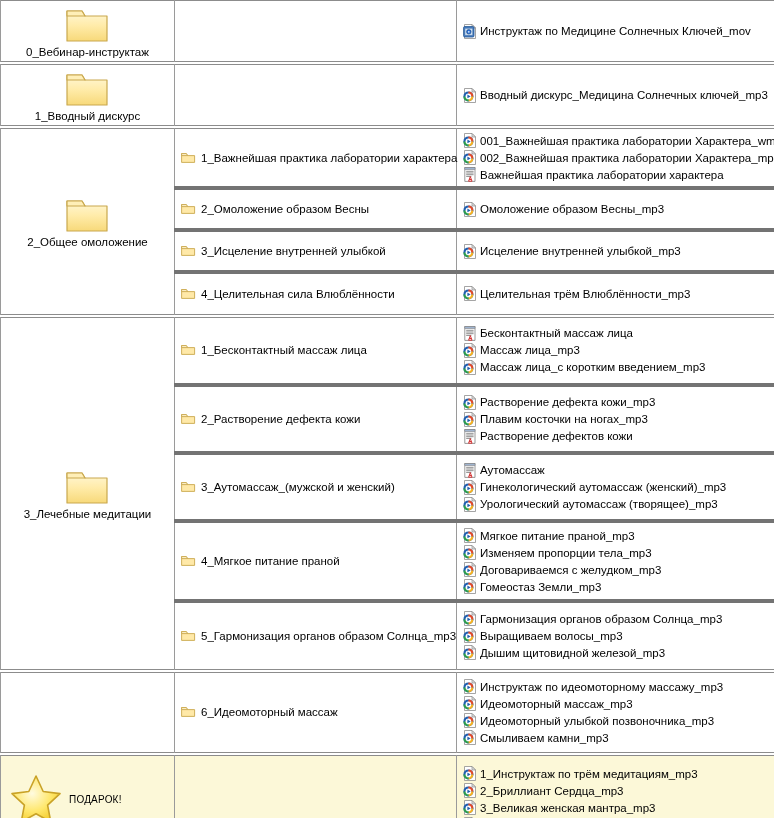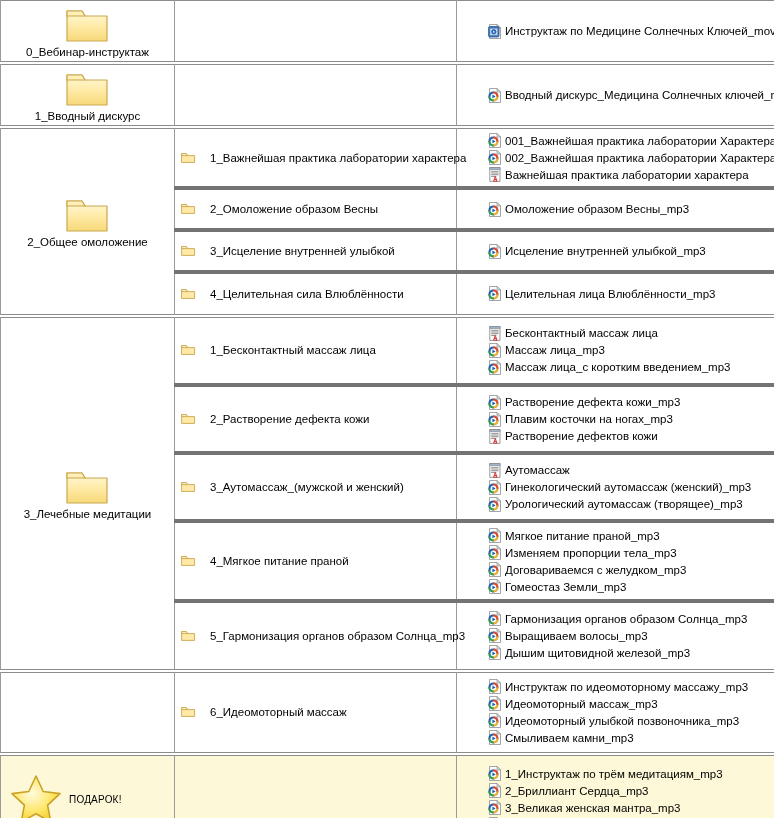--- a/index.html
+++ b/index.html
@@ -65,42 +65,41 @@
     margin-top: 1px;
     font-size: 11.5px;
     white-space: nowrap;
     text-align: center;
   }
 
   
   .subfolder {
     display: flex;
     align-items: center;
-    gap: 14px;
+    gap: 5px;
     padding: 4px 6px;
   }
   .subfolder .label {
     font-size: 11.5px;
     white-space: nowrap;
   }
 
   
   ul.files {
     list-style: none;
     margin: 0;
     padding: 3px 4px 3px 6px;
   }
   ul.files li {
     display: flex;
     align-items: center;
     gap: 3px;
     height: 17px;
     white-space: nowrap;
     font-size: 11.5px;
-    margin-left: 25px;
   }
   ul.files li .label { position: relative; top: 0px; }
 
   .ico { width: 14px; height: 15px; flex: 0 0 14px; line-height: 0; }
   .ico-sm { width: 15px; height: 12px; flex: 0 0 15px; line-height: 0; }
   .ico-big { width: 46px; height: 40px; line-height: 0; }
   .ico-star { width: 54px; height: 50px; line-height: 0; }
 
   
   .gift-section td { background: #fcf8d8 !important; }
@@ -362,21 +361,21 @@
           <path d="M9 0.5 L9 4 L12.5 4 Z" fill="#e2e2e2" stroke="#8e8e8e" stroke-width="0.7" stroke-linejoin="round"></path>
     <g transform="translate(0.2,3.2)">
       <circle cx="5.2" cy="5.2" r="5.0" fill="#1f5fb0"></circle>
       <path d="M5.2 0.2 A5 5 0 0 1 10.2 5.2 L5.2 5.2 Z" fill="#e24b2a"></path>
       <path d="M10.2 5.2 A5 5 0 0 1 5.2 10.2 L5.2 5.2 Z" fill="#f5b222"></path>
       <path d="M5.2 10.2 A5 5 0 0 1 0.2 5.2 L5.2 5.2 Z" fill="#2c9e4b"></path>
       <circle cx="5.2" cy="5.2" r="2.8" fill="#ffffff"></circle>
       <path d="M4.2 3.3 L7.4 5.2 L4.2 7.1 Z" fill="#1f5fb0"></path>
     </g>
   </svg></span>
-                 <span class="label">Целительная лица Влюблённости_mp3</span>
+                 <span class="label">Целительная трём Влюблённости_mp3</span>
                </li>
             </ul>
           </td>
         </tr>
       </tbody>
     </table>
     <table class="grid section">
       <tbody>
         <tr class="inner" style="height: 68px;">
           <td class="col-a cell" rowspan="5">

